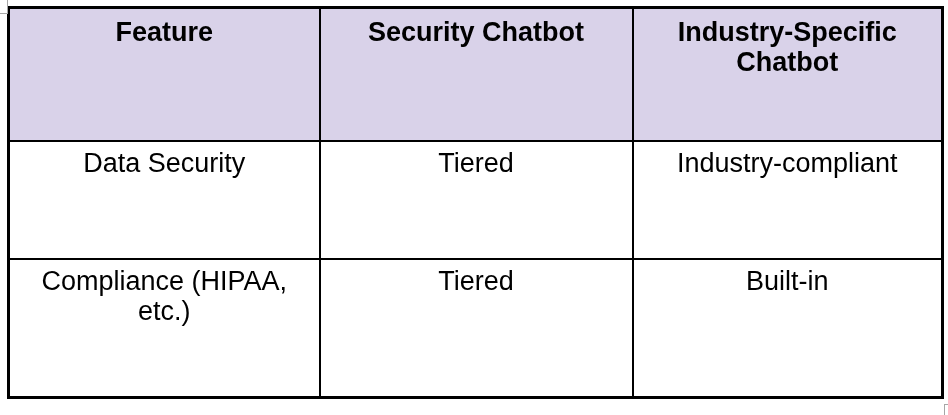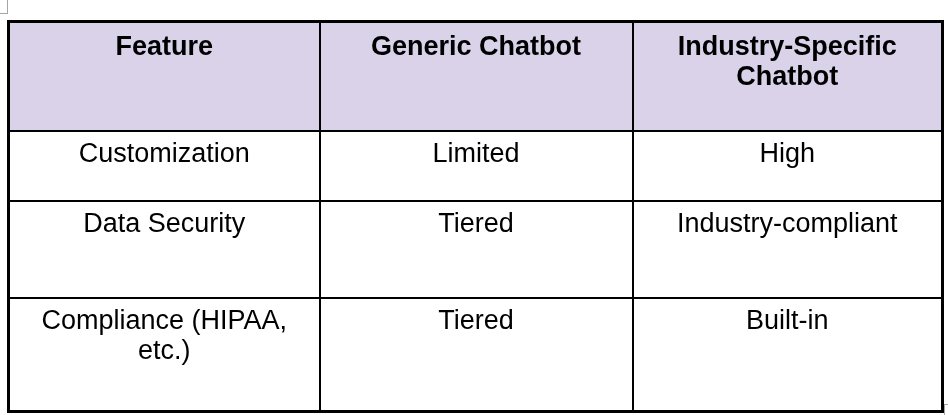--- a/index.html
+++ b/index.html
@@ -7,21 +7,21 @@
     width: 948px; height: 415px;
     background: #ffffff;
     font-family: "Liberation Sans", sans-serif;
     overflow: hidden;
     position: relative;
   }
   .stage { position: absolute; inset: 0; }
 
   table.cmp {
     position: absolute;
-    left: 7px; top: 20px;
+    left: 7px; top: 6px;
     width: 934px; height: 393px;
     border-collapse: collapse;
     table-layout: fixed;
   }
   table.cmp, table.cmp th, table.cmp td {
     border: 2px solid #000000;
   }
   table.cmp { border-width: 3px; }
 
   table.cmp th, table.cmp td {
@@ -68,32 +68,27 @@
       <col class="c0">
         <col class="c1">
         <col class="c2">
     </colgroup>
     <tbody>
       <tr class="hdr">
         <th>
           <span>Feature</span>
         </th>
         <th>
-          <span>Generic Chatbot</span>
+          <span>Security Chatbot</span>
         </th>
         <th>
           <span>Industry-Specific Chatbot</span>
         </th>
       </tr>
 
-      <tr class="r0">
-        <td><span>Customization</span></td>
-        <td><span>Limited</span></td>
-        <td><span>High</span></td>
-      </tr>
 
       <tr class="r1">
         <td><span>Data Security</span></td>
         <td><span>Tiered</span></td>
         <td><span>Industry-compliant</span></td>
       </tr>
 
       <tr class="r2">
         <td><span>Compliance (HIPAA, etc.)</span></td>
         <td><span>Tiered</span></td>

